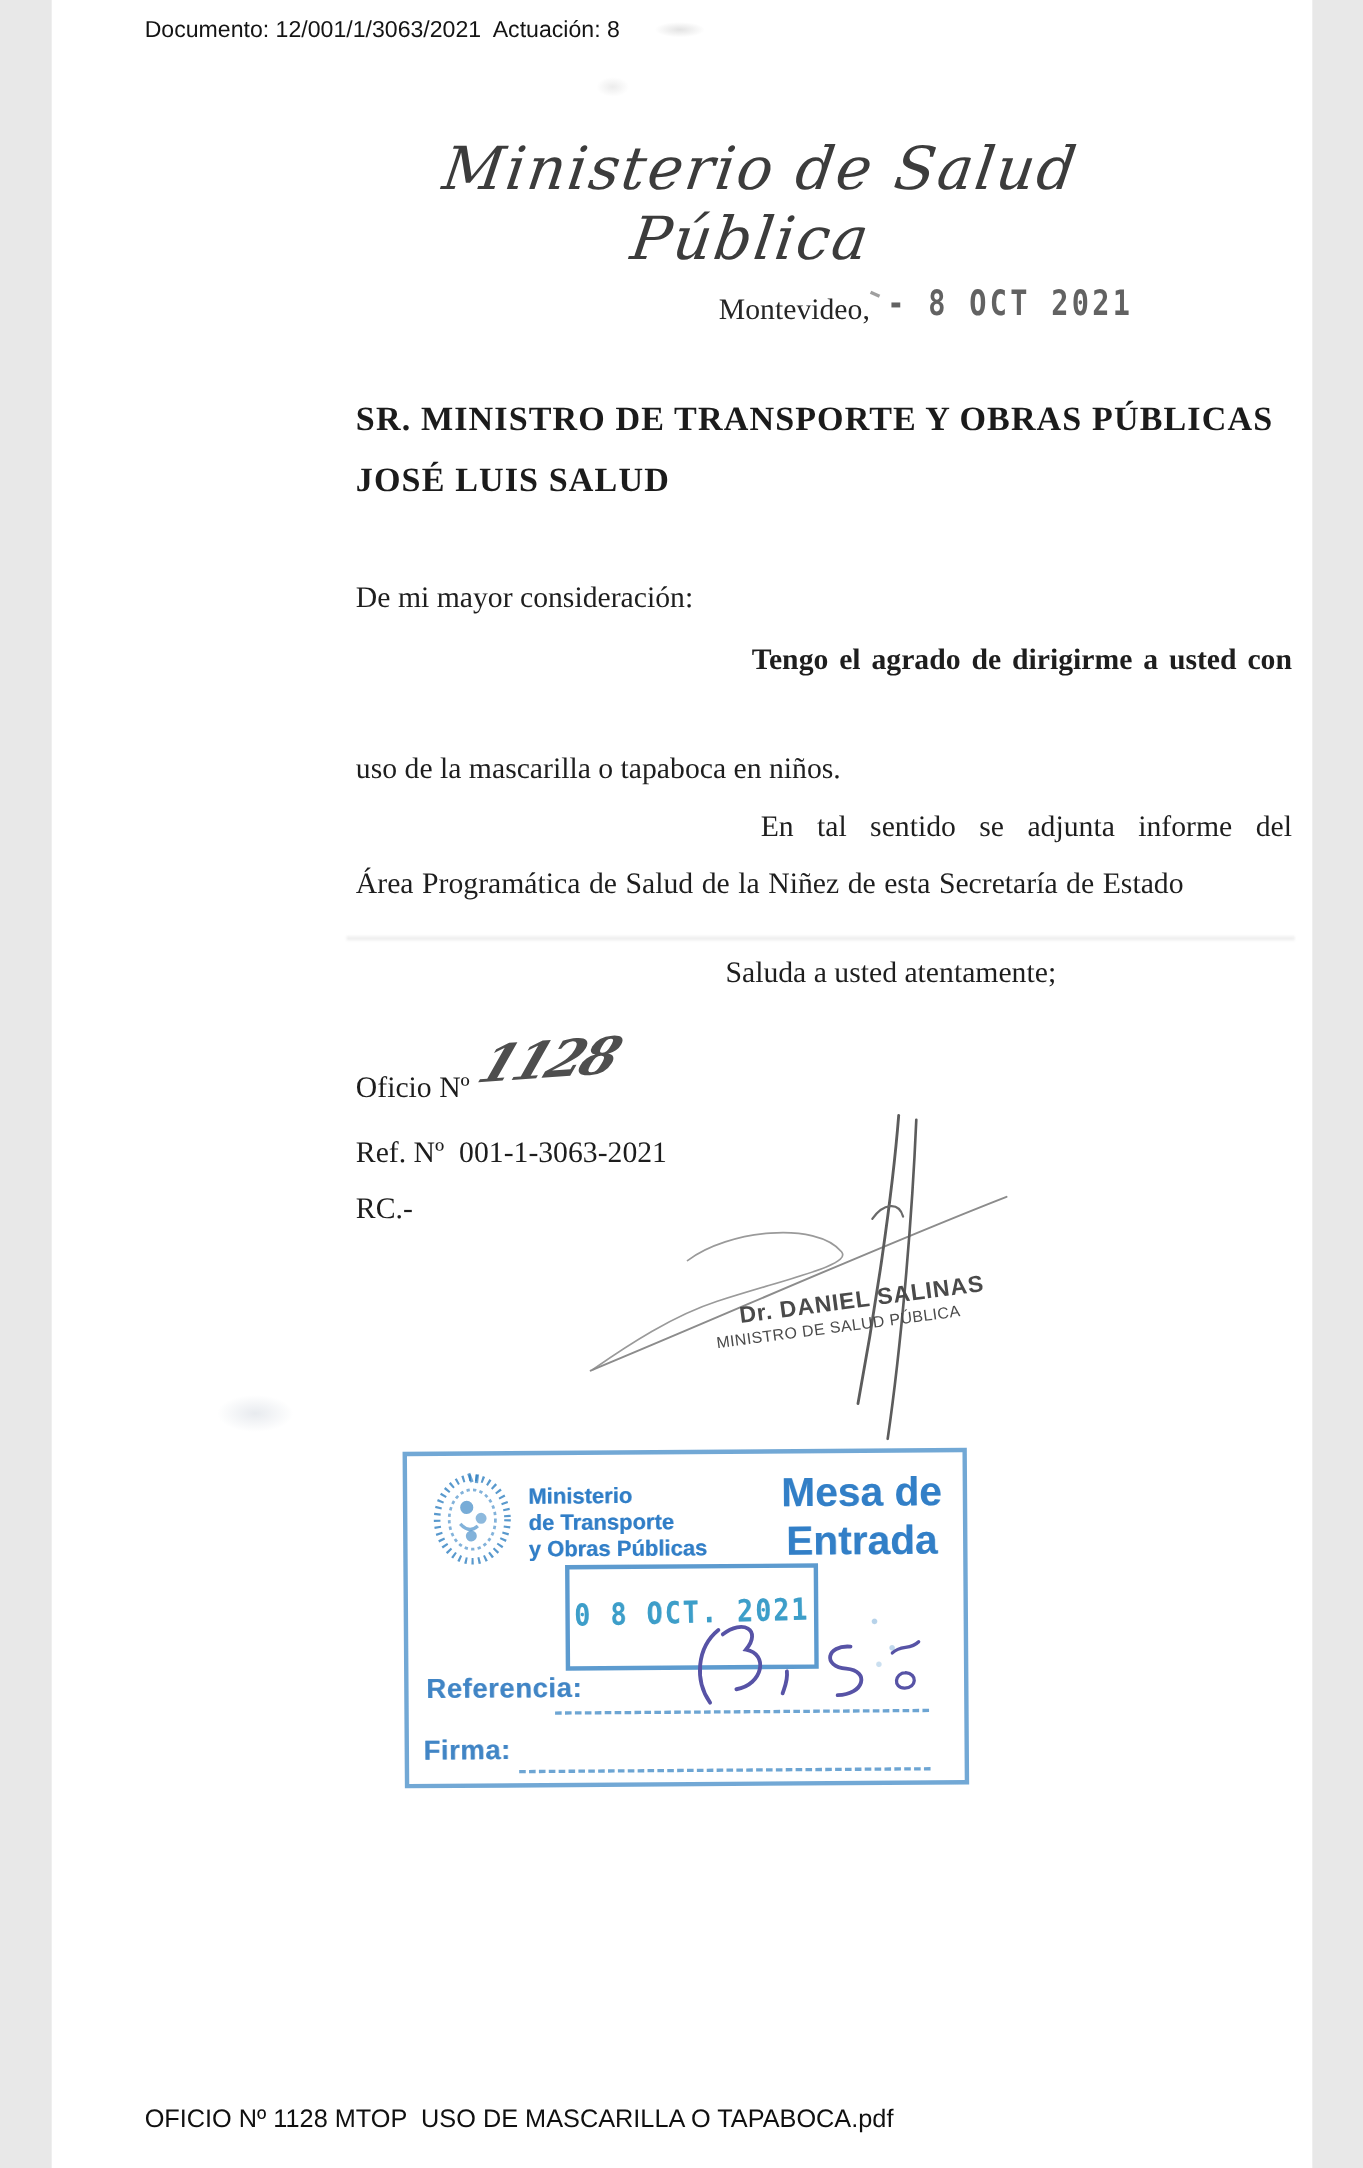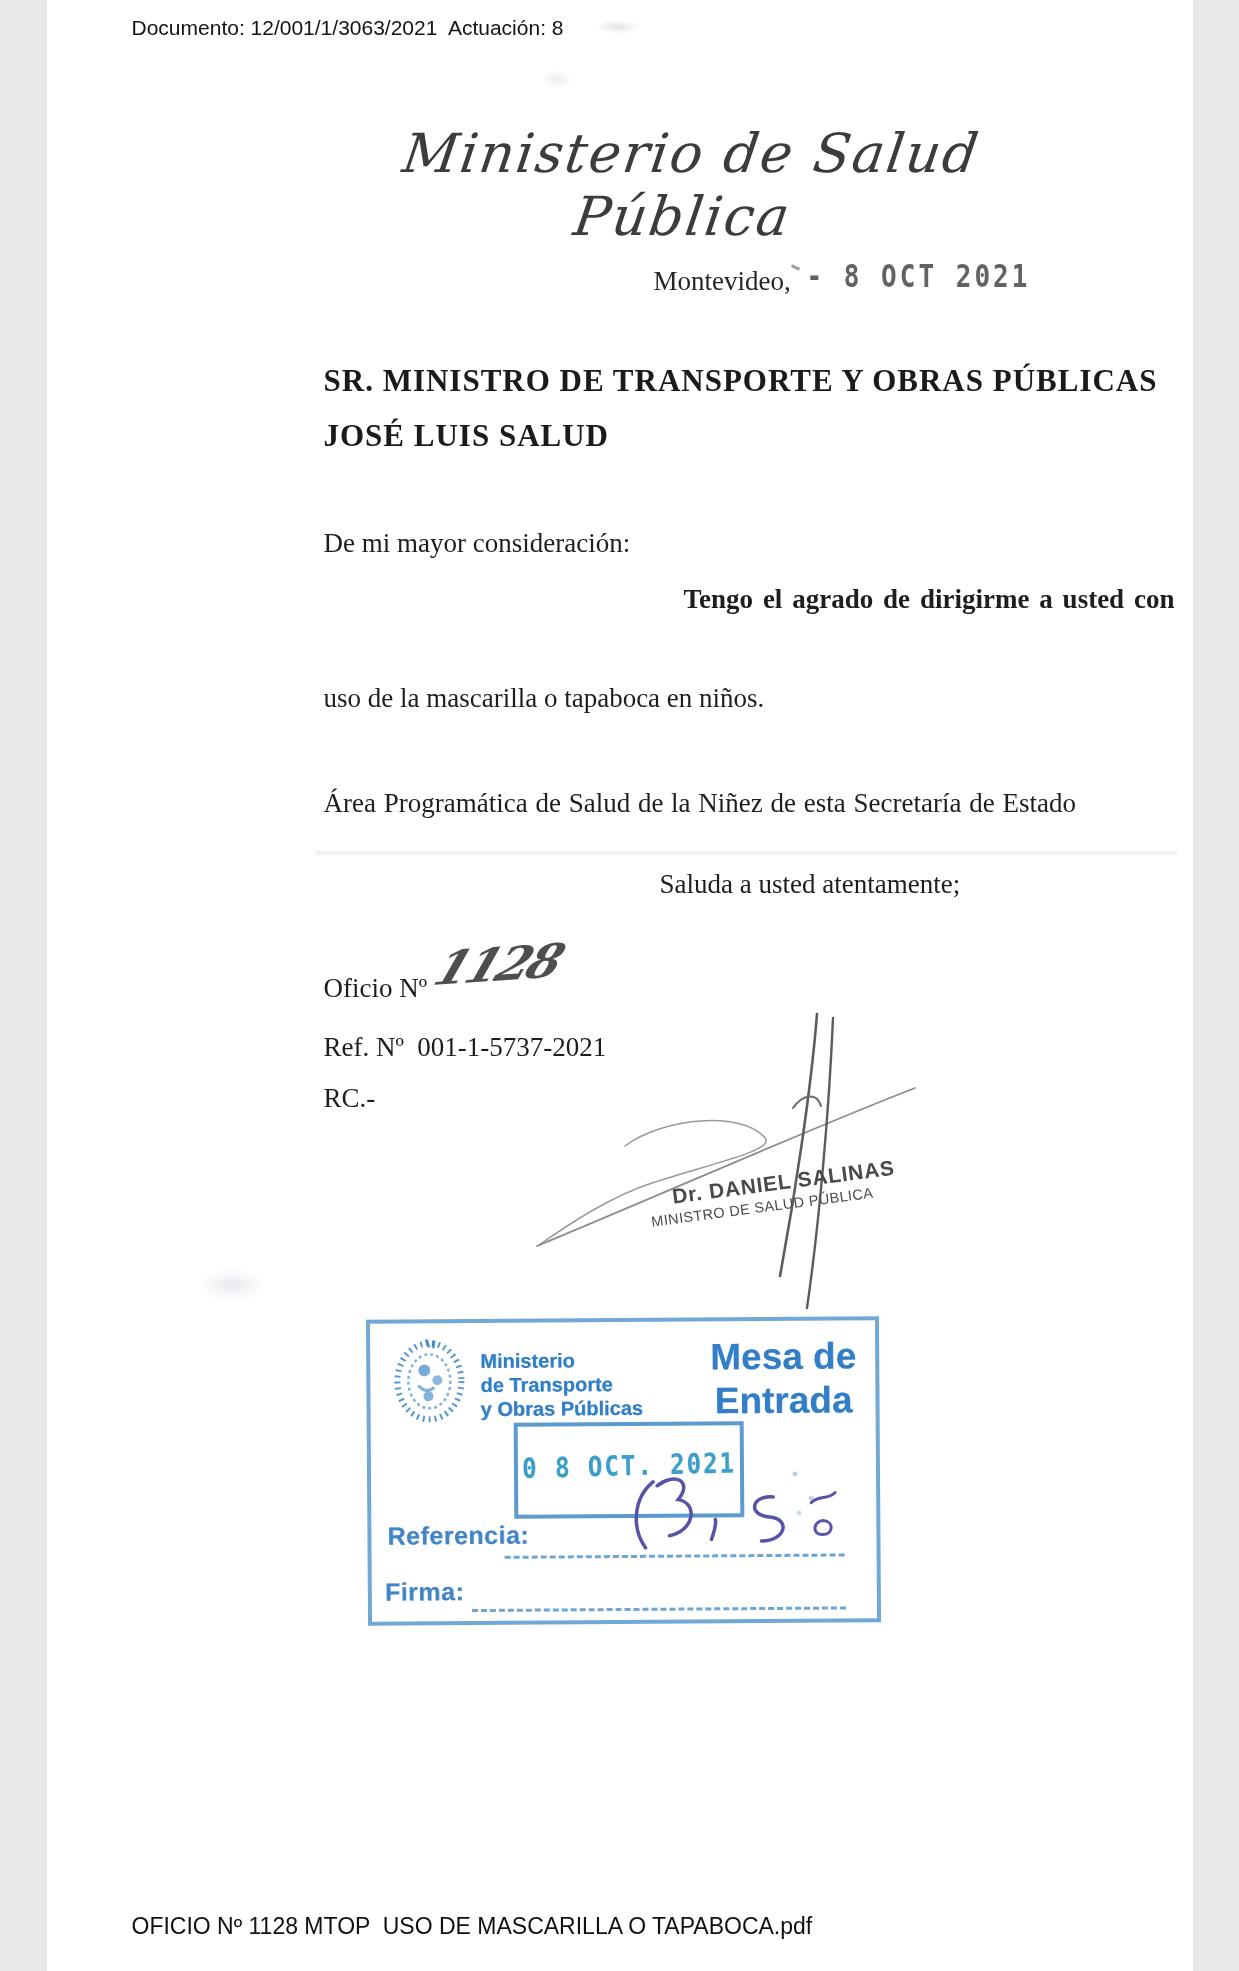--- a/index.html
+++ b/index.html
@@ -111,26 +111,27 @@
 
   <div class="abs city">Montevideo,</div>
   <div class="abs mono date-stamp">- 8 OCT 2021</div>
 
   <div class="abs addr addr1">SR. MINISTRO DE TRANSPORTE Y OBRAS PÚBLICAS</div>
   <div class="abs addr addr2">JOSÉ LUIS SALUD</div>
 
   <div class="abs bodyline salutation">De mi mayor consideración:</div>
   <div class="abs bodyline jlast p1l1">Tengo el agrado de dirigirme a usted con</div>
   <div class="abs bodyline p1l3">uso de la mascarilla o tapaboca en niños.</div>
+  <div class="abs bodyline jlast p2l1">En tal sentido se adjunta informe del</div>
   <div class="abs bodyline p2l2">Área Programática de Salud de la Niñez de esta Secretaría de Estado</div>
   <div class="abs bodyline closing">Saluda a usted atentamente;</div>
 
   <div class="abs oficio-label">Oficio Nº</div>
   <div class="abs oficio-number">1128</div>
-  <div class="abs pre ref-line">Ref. Nº  001-1-5737-2021</div>
+  <div class="abs pre ref-line">Ref. Nº  001-1-3063-2021</div>
   <div class="abs initials">RC.-</div>
 
   <svg class="abs sig-svg" width="460" height="320" viewBox="0 0 460 320">
     <path d="M 148 146 C 185 118, 265 110, 288 138 C 298 150, 240 162, 175 183 C 135 196, 95 222, 62 245" fill="none" stroke="#9a9a9a" stroke-width="1.5" stroke-linecap="round"></path>
     <path d="M 60 246 C 190 192, 320 134, 438 88" fill="none" stroke="#8c8c8c" stroke-width="1.8" stroke-linecap="round"></path>
     <path d="M 340 14 C 334 90, 318 195, 303 276" fill="none" stroke="#5c5c5c" stroke-width="2.6" stroke-linecap="round"></path>
     <path d="M 356 18 C 352 112, 342 225, 330 308" fill="none" stroke="#5c5c5c" stroke-width="2.4" stroke-linecap="round"></path>
     <path d="M 316 108 C 326 94, 340 92, 344 106" fill="none" stroke="#6a6a6a" stroke-width="2" stroke-linecap="round"></path>
   </svg>
 

